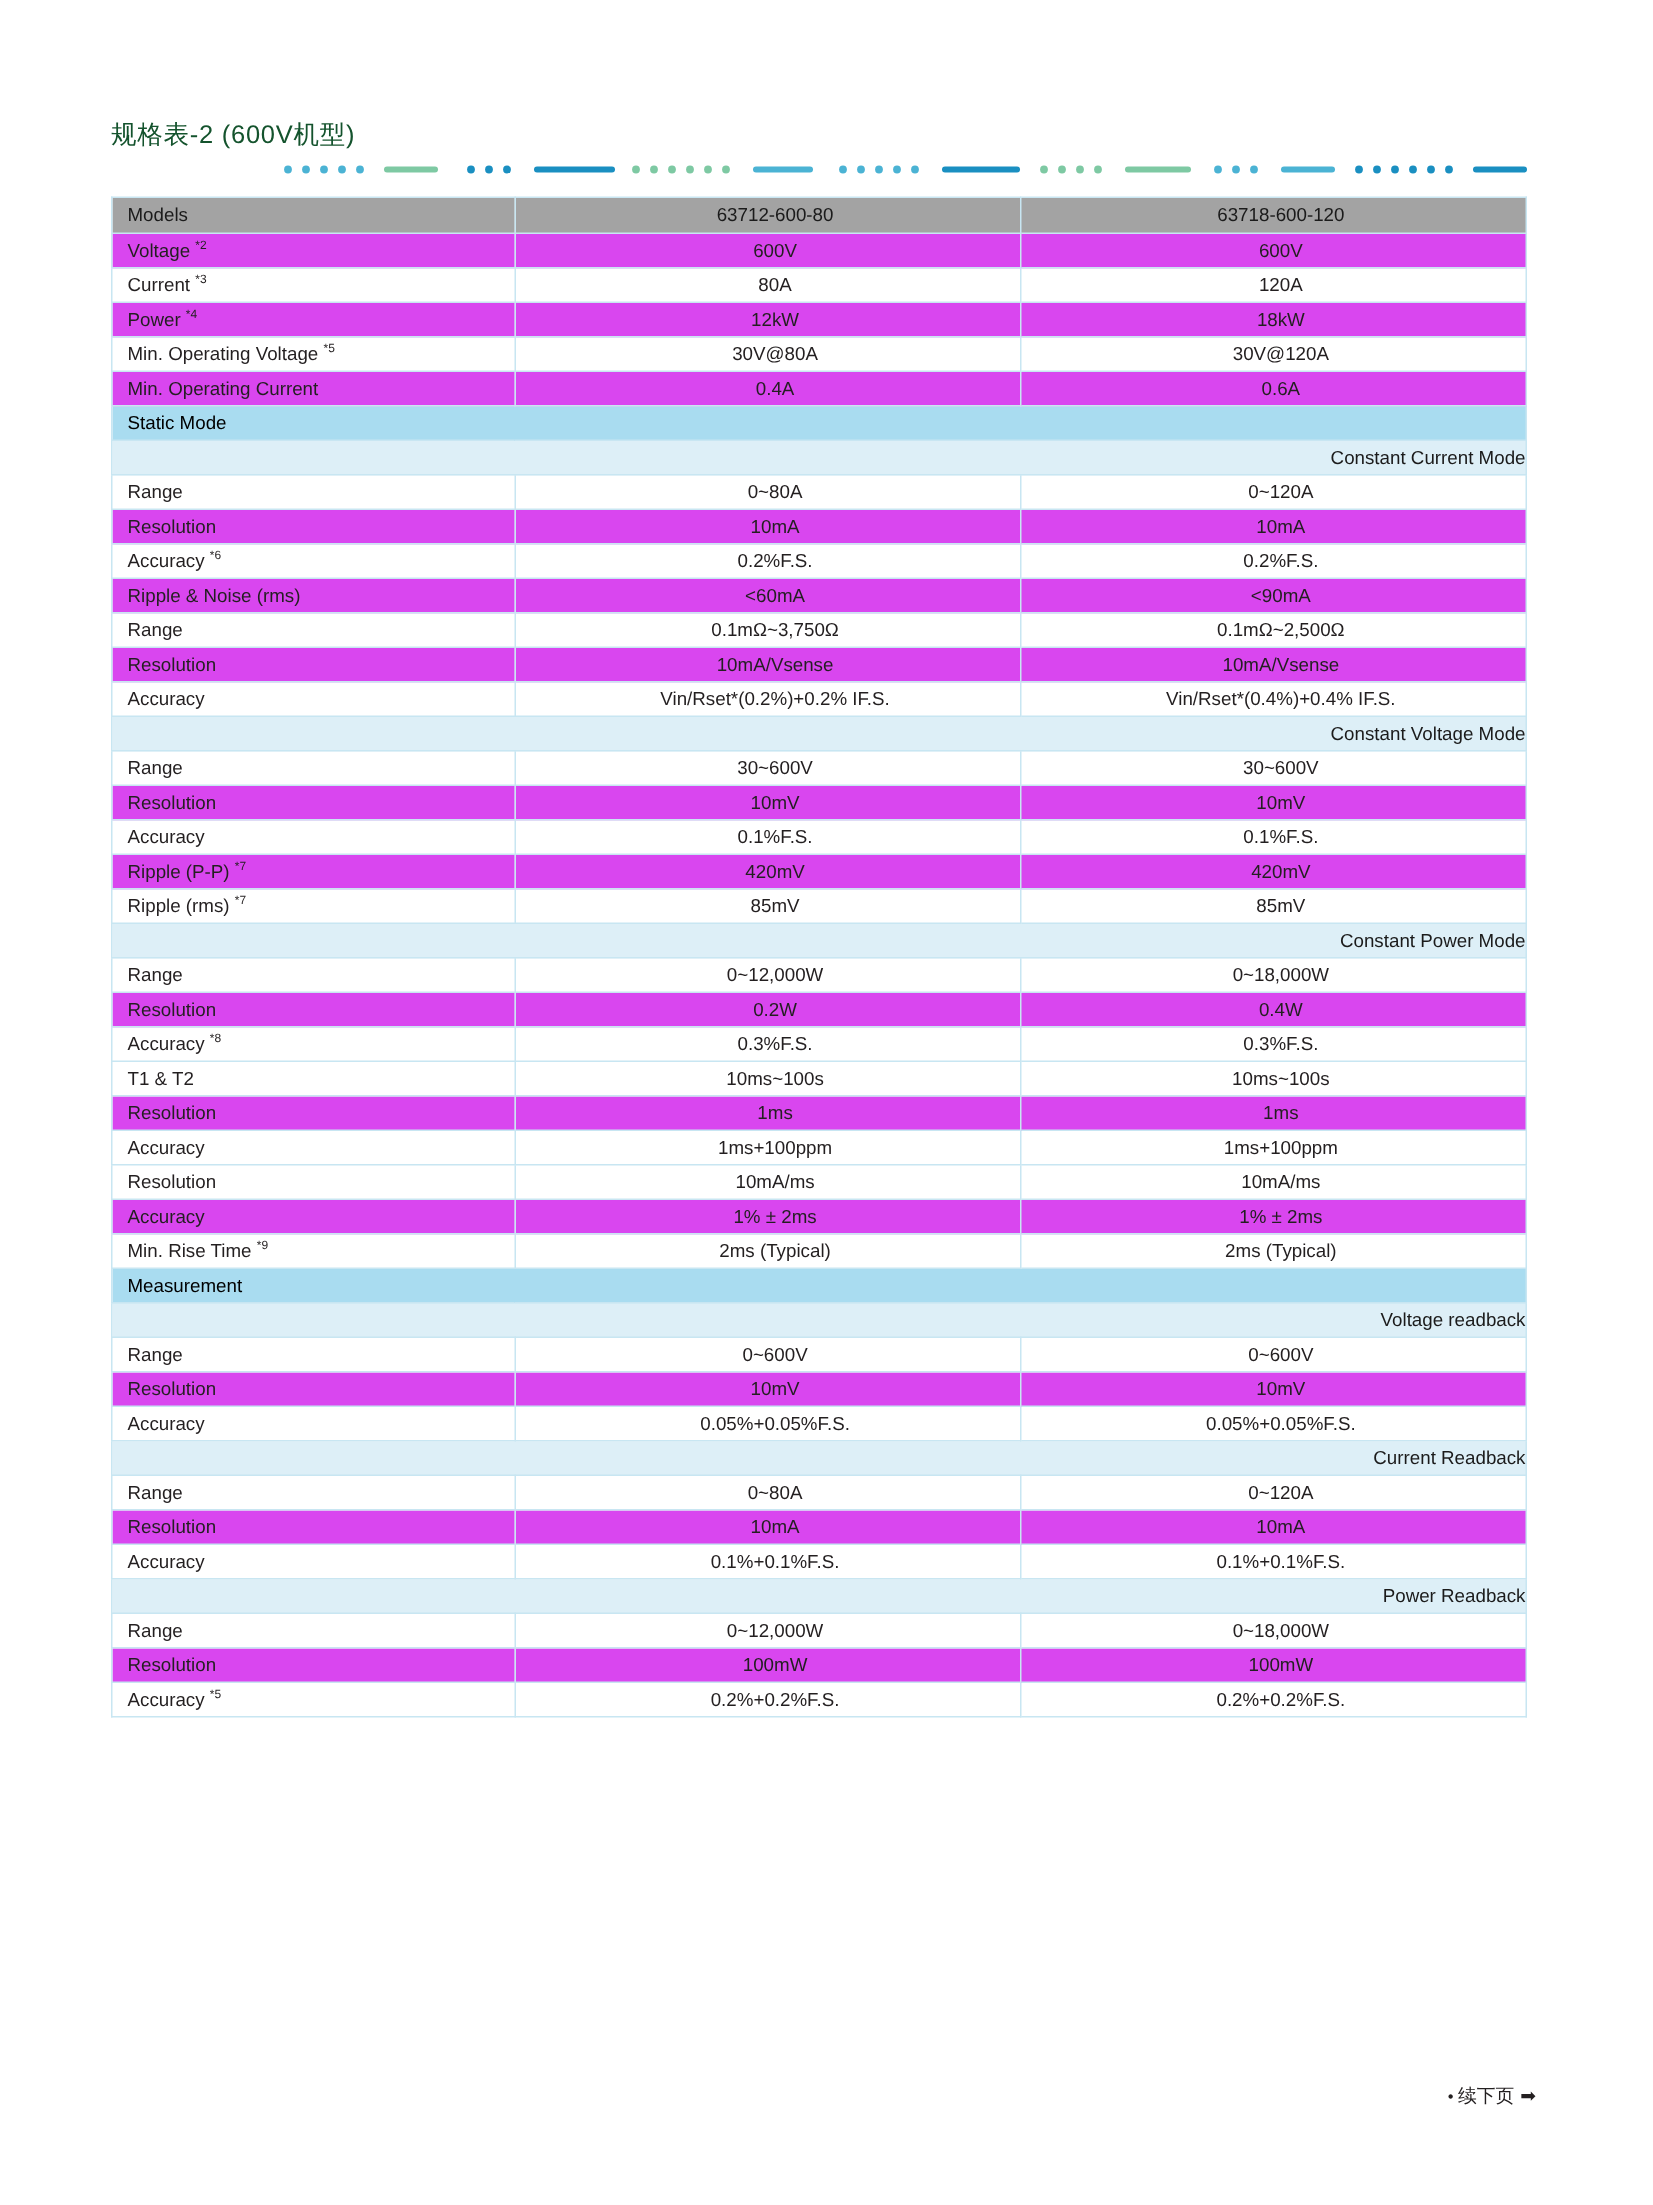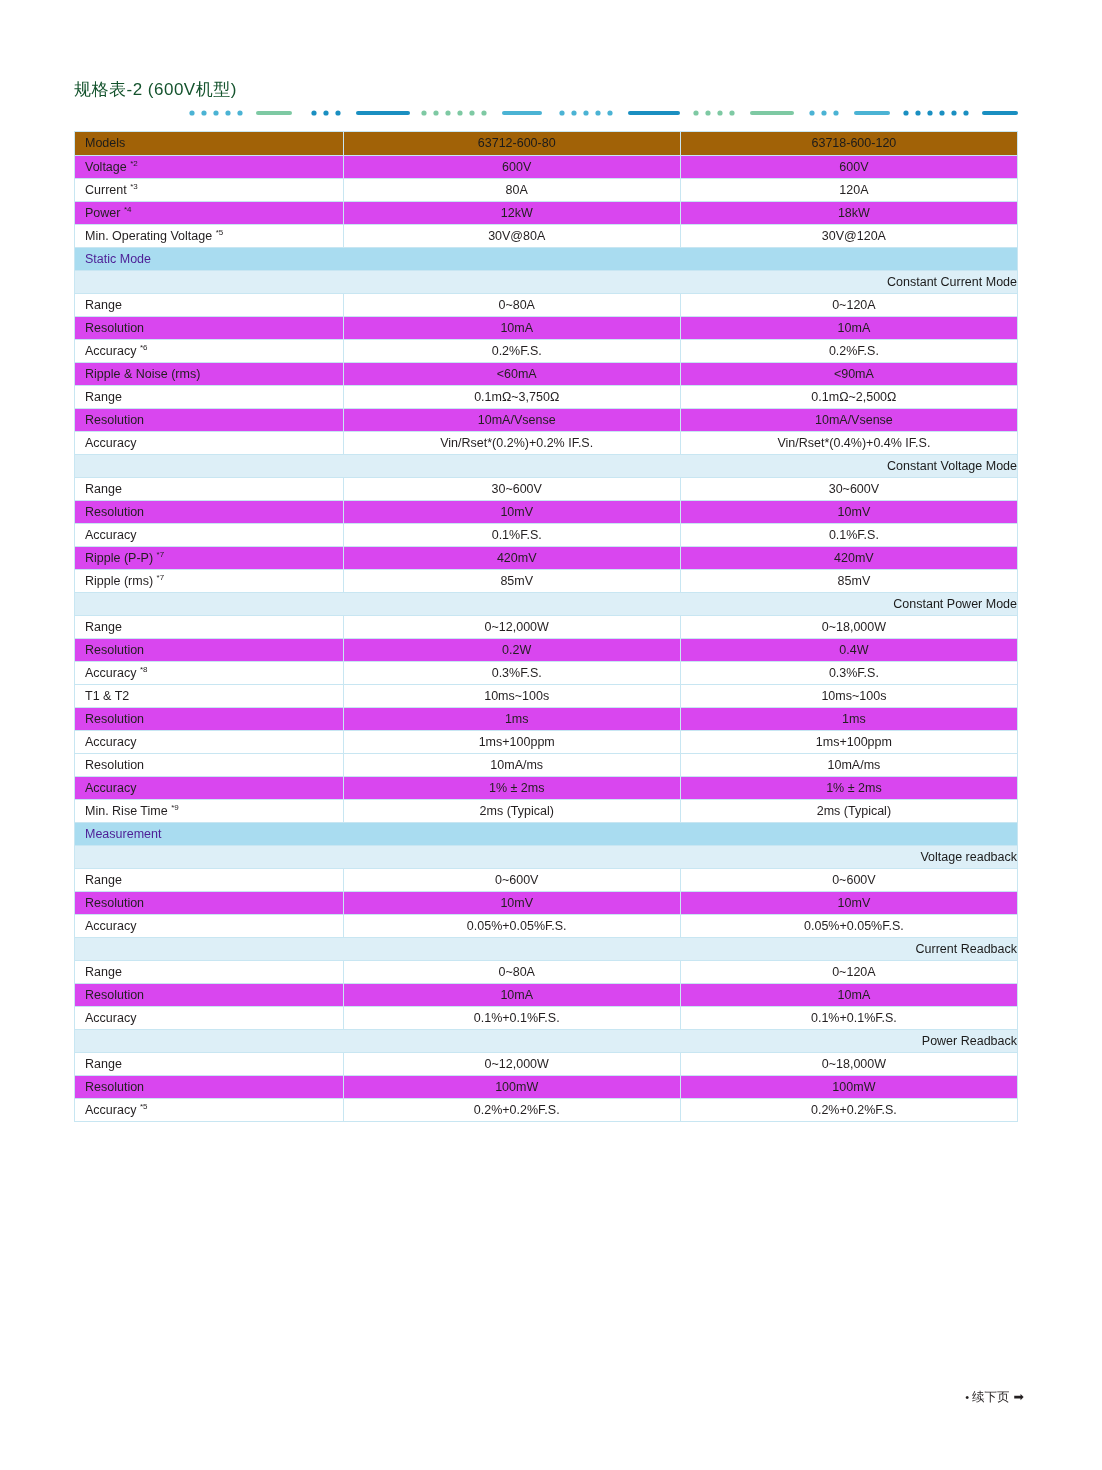--- a/index.html
+++ b/index.html
@@ -58,28 +58,28 @@
   }
   td.lbl {
     width: 268px;
   }
   td.val {
     width: 338px;
     text-align: center;
     padding: 0;
   }
   tr.header td {
-    background: #a16207;
+    background: #a3a3a3;
     font-size: 12.5px;
     color: #1b1b1b;
     height: 23px;
   }
   tr.section td {
     background: #a9dcf0;
-    color: #4c1d95;
+    color: #000000;
   }
   tr.sub td {
     background: #ddeff7;
     color: #1b1b1b;
     text-align: right;
   }
   tr.alt td {
     background: #d946ef;
   }
   tr.plain td {
@@ -180,20 +180,25 @@
         <tr class="alt">
           <td class="lbl"><span>Power </span><sup>*4</sup></td>
           <td class="val">12kW</td>
           <td class="val">18kW</td>
         </tr>
         <tr class="plain">
           <td class="lbl"><span>Min. Operating Voltage </span><sup>*5</sup></td>
           <td class="val">30V@80A</td>
           <td class="val">30V@120A</td>
         </tr>
+        <tr class="alt">
+          <td class="lbl"><span>Min. Operating Current</span></td>
+          <td class="val">0.4A</td>
+          <td class="val">0.6A</td>
+        </tr>
         <tr class="section">
           <td class="lbl" colspan="3"><span>Static Mode</span></td>
         </tr>
         <tr class="sub">
           <td class="lbl" colspan="3"><span>Constant Current Mode</span></td>
         </tr>
         <tr class="plain">
           <td class="lbl"><span>Range</span></td>
           <td class="val">0~80A</td>
           <td class="val">0~120A</td>

